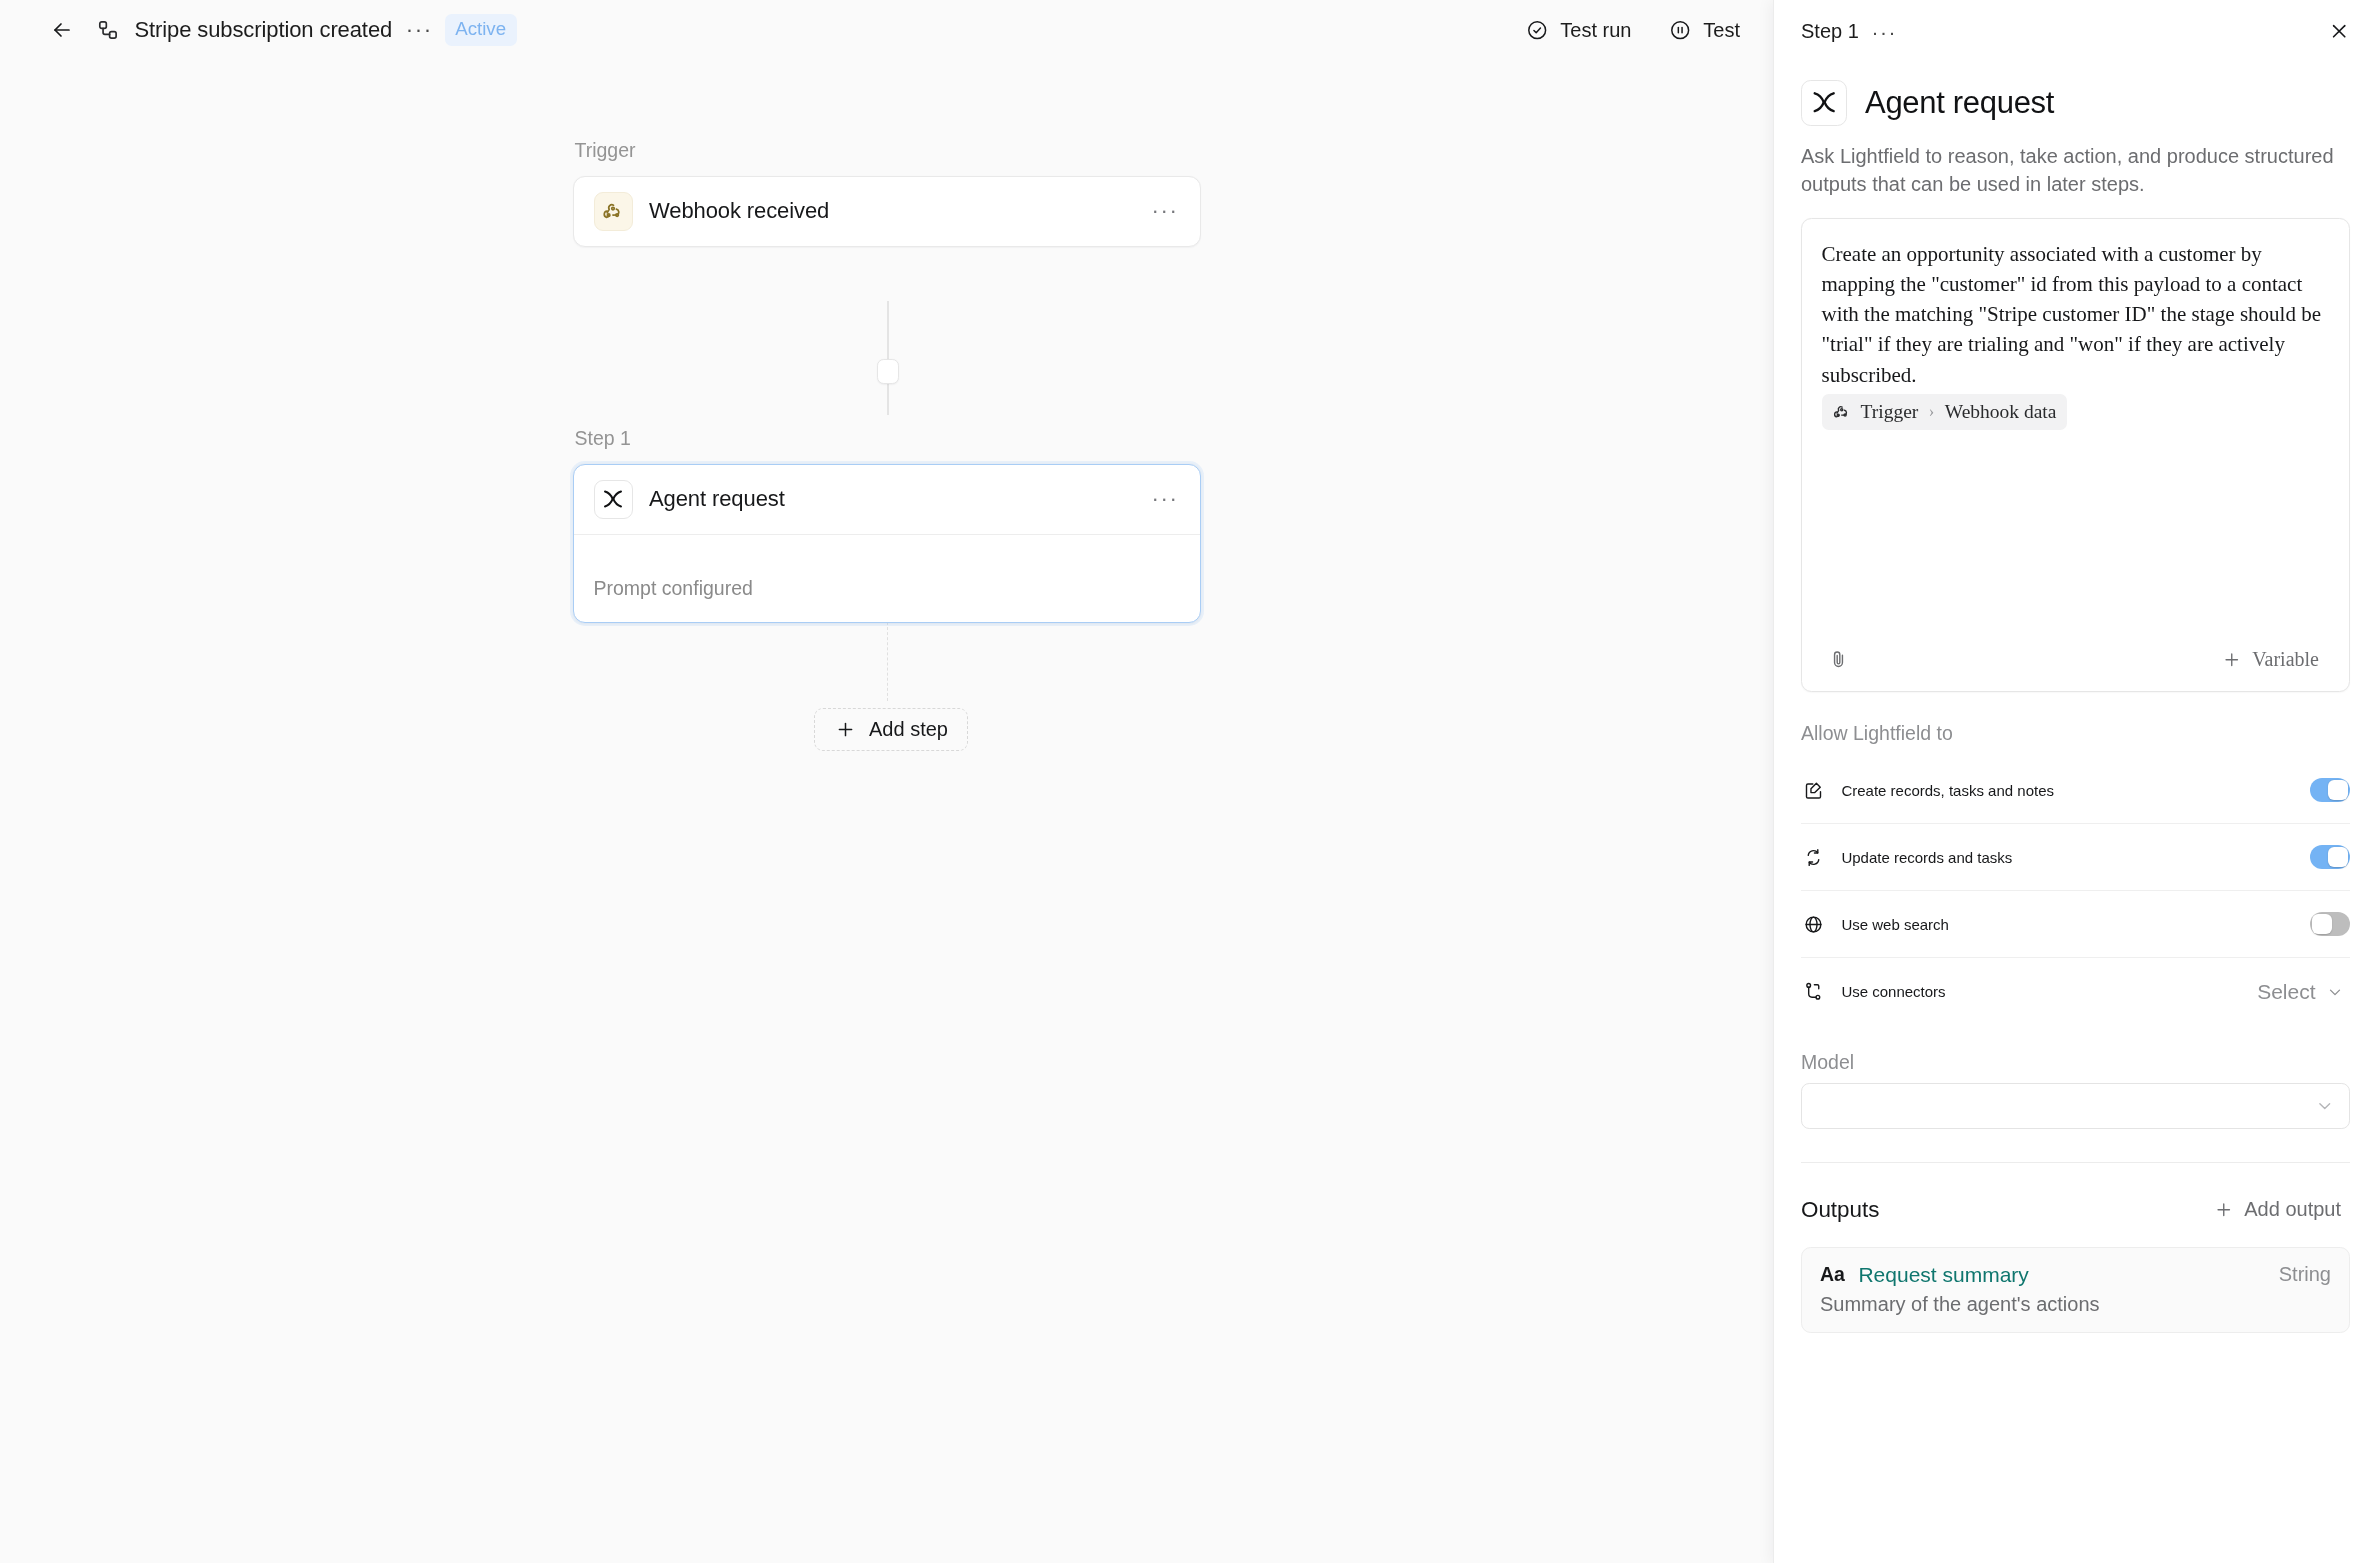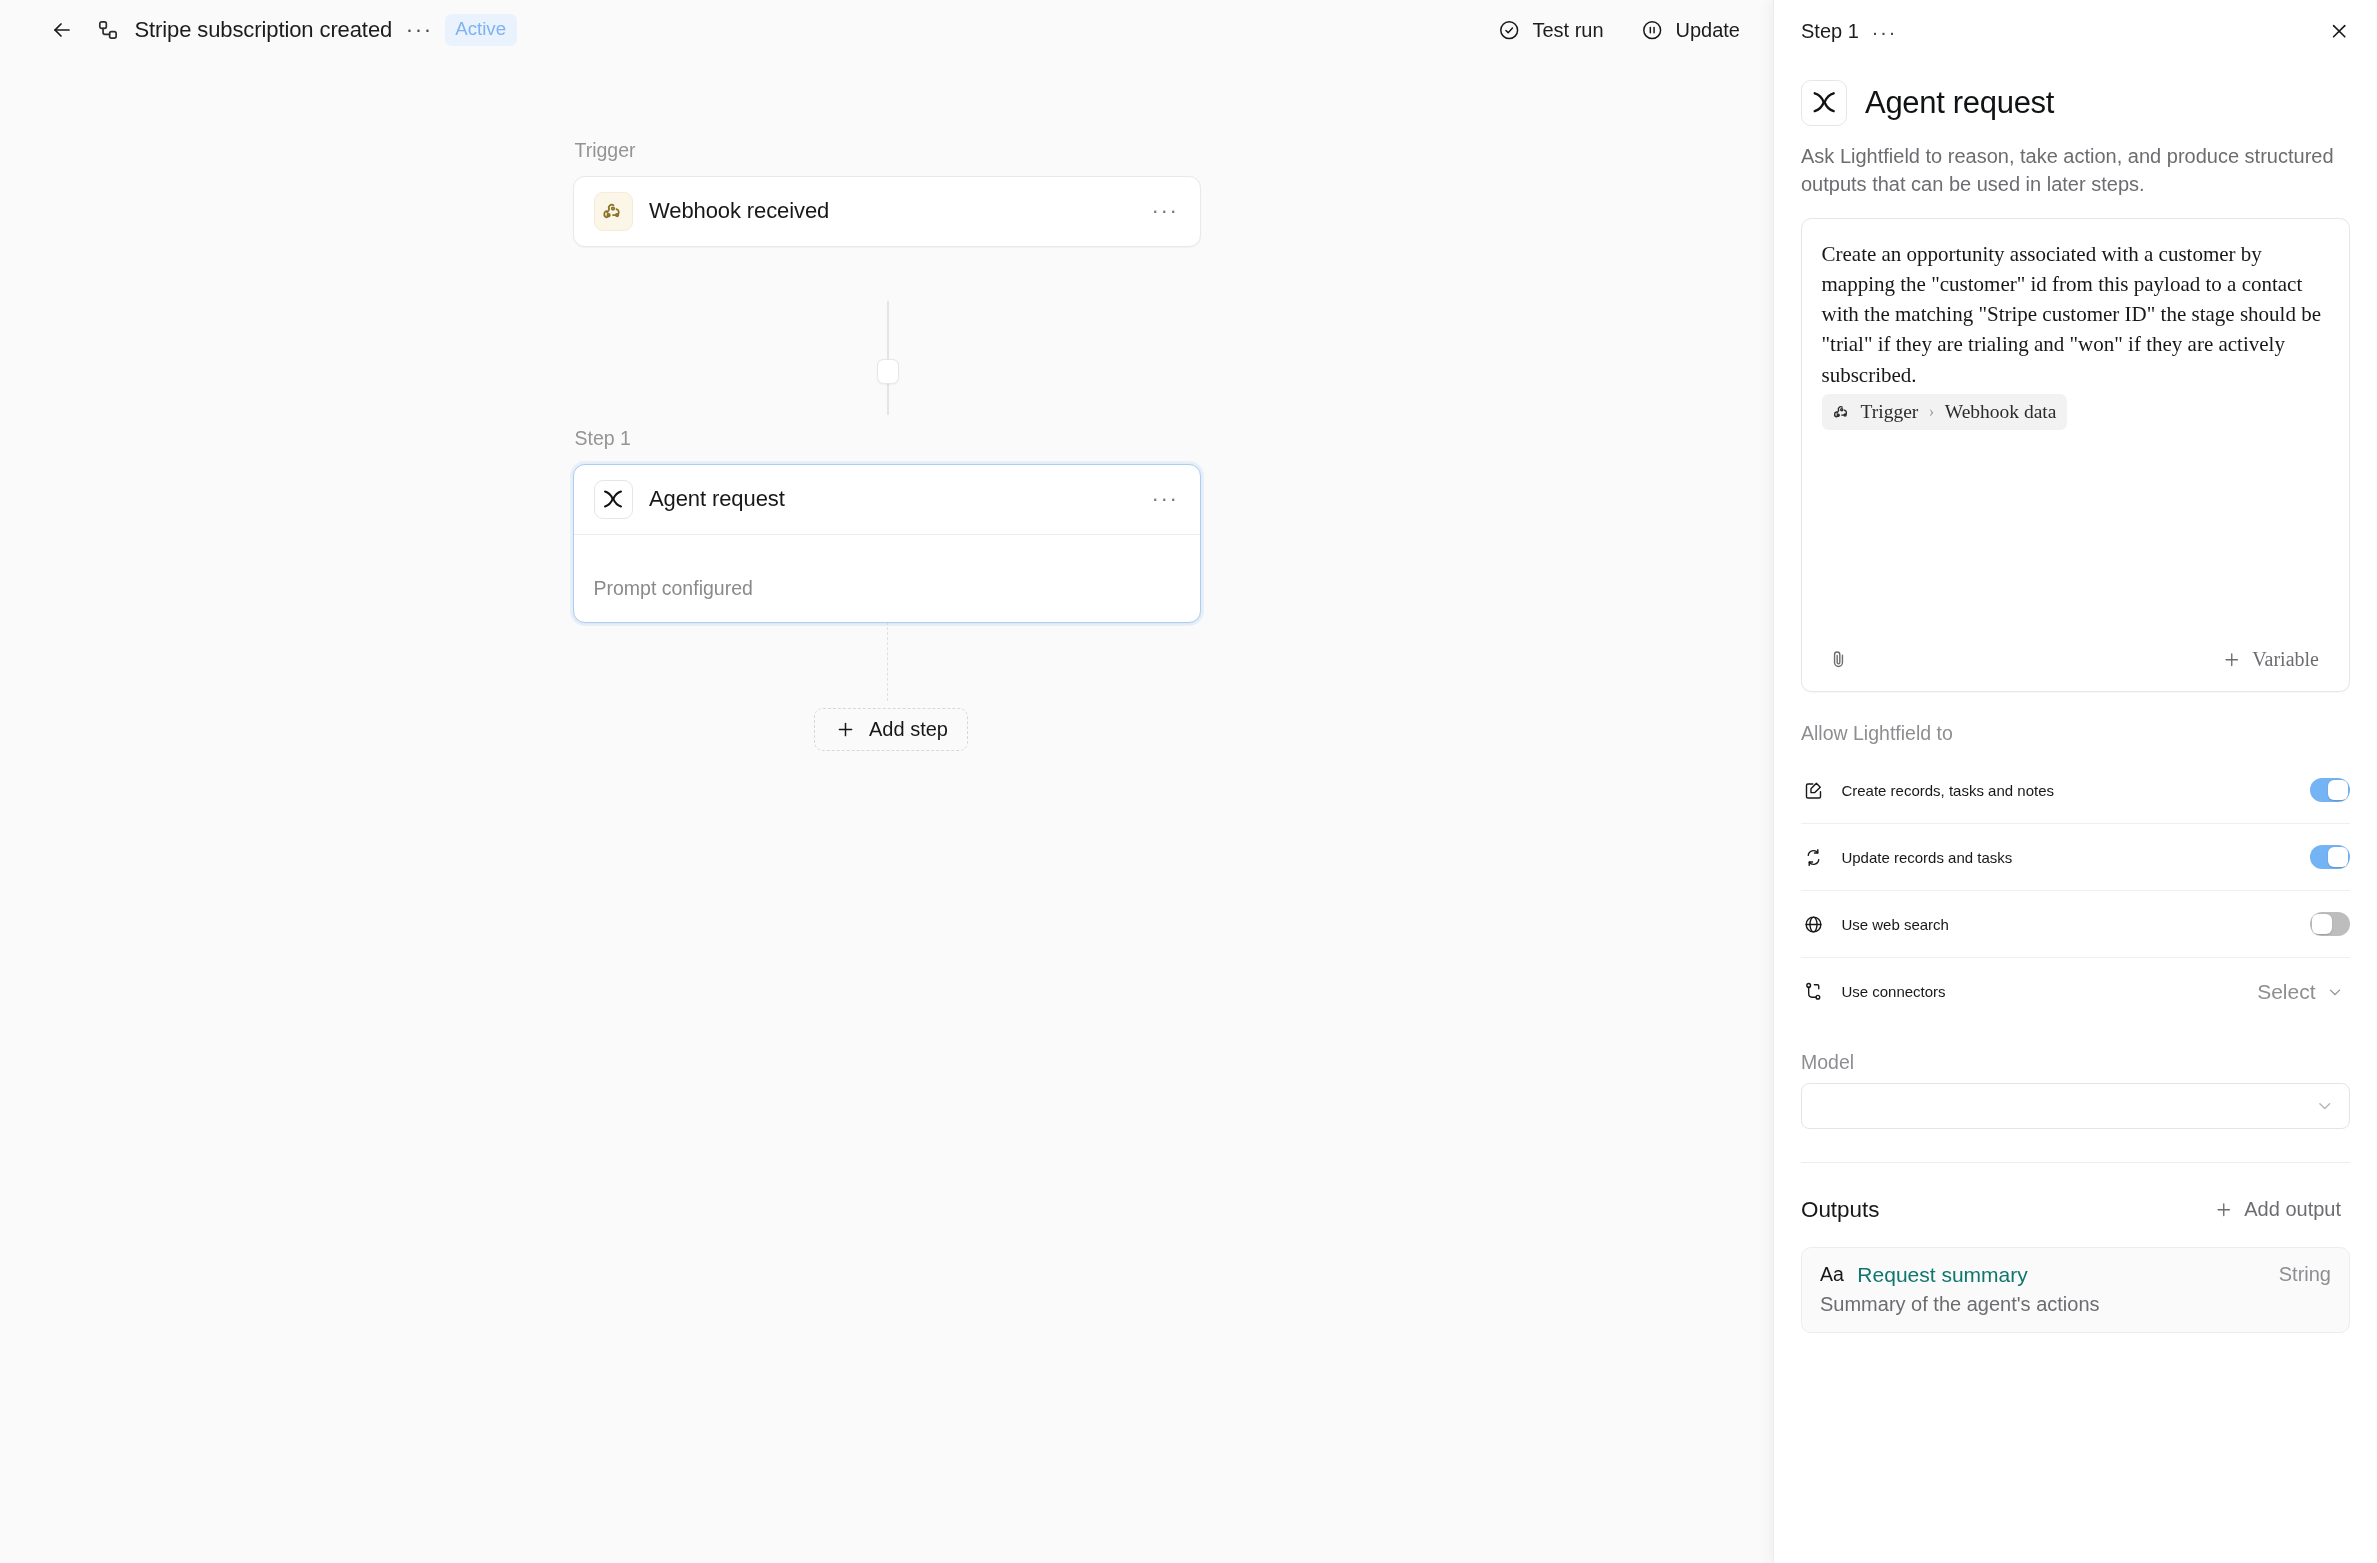--- a/index.html
+++ b/index.html
@@ -268,21 +268,21 @@
     padding: 6px 9px; border-radius: 6.7px; cursor: pointer;
     font-size: 20px; color: #6c6d70; white-space: nowrap;
   }
 
   .output-card {
     margin: 19.5px 27px 0 27px;
     background: #fafafa; border: 0.7px solid #ededed; border-radius: 9.7px;
     padding: 15px 18px 16.5px 18px; cursor: pointer;
   }
   .oc-row1 { display: flex; align-items: center; }
-  .aa-badge { font-size: 19.5px; color: #17181a; font-weight: 400; }
+  .aa-badge { font-size: 19.5px; color: #17181a; font-weight: 700; }
   .oc-name { margin-left: 13.5px; font-size: 21px; color: #0f766e; }
   .oc-spacer { flex: 1 1 auto; }
   .oc-type { font-size: 20px; color: #8d8e91; }
   .oc-desc { margin-top: 6px; font-size: 20px; color: #6c6d70; }
 
   svg { display: block; }
 </style>
 </head>
 <body>
 
@@ -328,21 +328,21 @@
       </div>
 
       <div class="tb-action">
         <span>
           <svg width="22.4" height="22.4" viewBox="0 0 24 24" fill="none" stroke="#17181a" stroke-width="1.6" stroke-linecap="round" stroke-linejoin="round">
             <circle cx="12" cy="12" r="9"></circle>
               <path d="M10 9.2v5.6"></path>
               <path d="M14 9.2v5.6"></path>
           </svg>
         </span>
-        <span>Update</span>
+        <span>Test</span>
       </div>
     </div>
 
     <div class="canvas">
 
       <div class="conn" style="top:241px; height:114px;"></div>
       <div class="conn-knob" style="top:299px;"></div>
 
       <div class="conn dashed" style="top:491px; height:150px;"></div>
 

